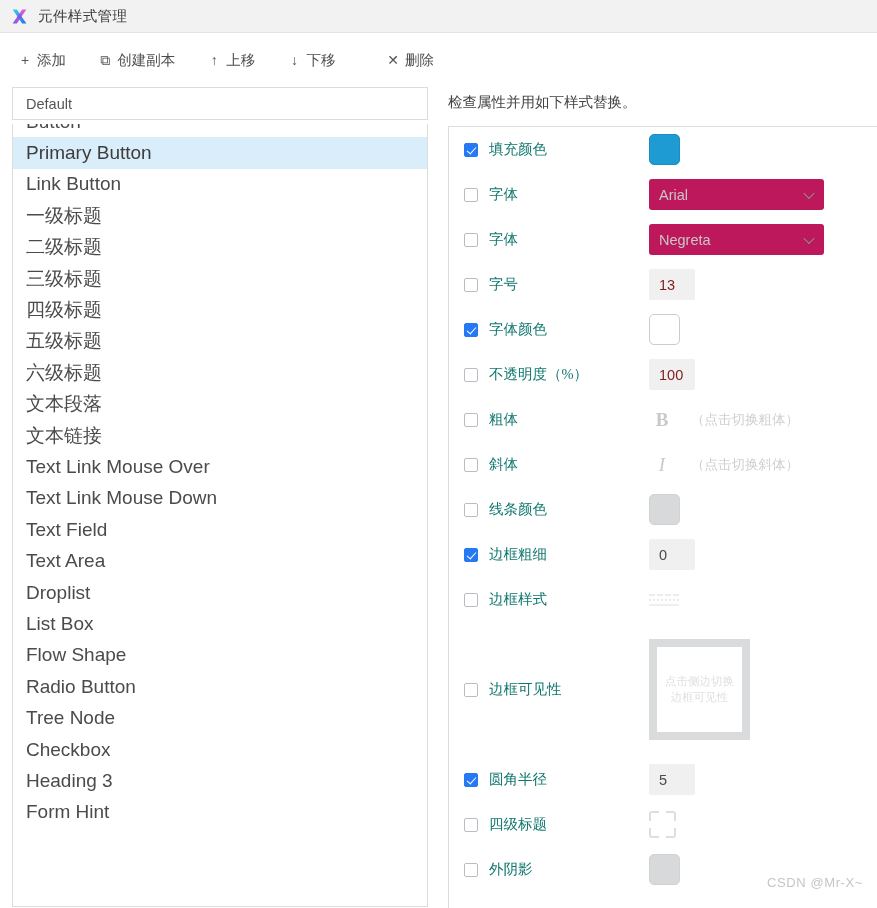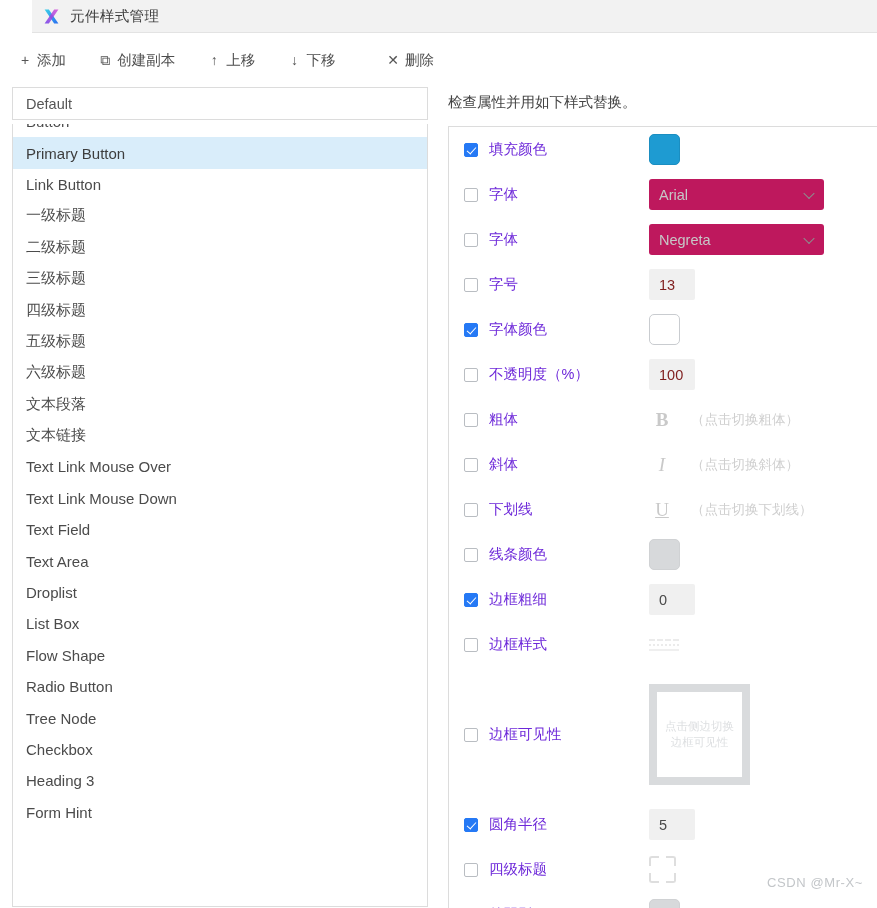--- a/index.html
+++ b/index.html
@@ -15,21 +15,20 @@
 
   
   .titlebar {
     height: 33px;
     background: #f2f2f2;
     border-bottom: 1px solid #e3e3e3;
     display: flex;
     align-items: center;
     padding-left: 11px;
     gap: 10px;
-    margin-left: 32px;
   }
   .app-logo { width: 17px; height: 17px; display:block; }
   .titlebar-title {
     font-size: 14.5px;
     color: #3c3c3c;
     letter-spacing: .4px;
   }
 
   
   .body-wrap { display: flex; height: 875px; }
@@ -103,21 +102,21 @@
   .style-list {
     position: absolute;
     left: 0; right: 0;
     top: -18px;           
   }
   .style-item {
     height: 31.4px;
     display: flex;
     align-items: center;
     padding-left: 13px;
-    font-size: 15px;
+    font-size: 19px;
     color: #4b4b4b;
     cursor: pointer;
     white-space: nowrap;
   }
   .style-item.selected { background: #d9edfa; color:#3d3d3d; }
 
   
   .right-hint {
     font-size: 14.5px;
     color: #444;
@@ -142,22 +141,23 @@
   }
   .prop-left {
     display: flex;
     align-items: center;
     gap: 11px;
     width: 185px;
     flex: 0 0 185px;
   }
   .prop-label {
     font-size: 14.5px;
-    color: #6d28d9;
+    color: #0f766e;
     white-space: nowrap;
+    font-family: Liberation Serif, serif;
   }
   .prop-ctrl {
     display:flex;
     align-items:center;
     gap: 16px;
   }
 
   
   .cb {
     width: 14px; height: 14px;
@@ -511,30 +511,20 @@
         <div class="prop-left">
           <span class="cb"></span>
           <span class="prop-label">斜体</span>
         </div>
         <div class="prop-ctrl">
           <span class="glyph i">I</span>
           <span class="hint-txt">（点击切换斜体）</span>
         </div>
       </div>
 
-      <div class="prop-row">
-        <div class="prop-left">
-          <span class="cb"></span>
-          <span class="prop-label">下划线</span>
-        </div>
-        <div class="prop-ctrl">
-          <span class="glyph u">U</span>
-          <span class="hint-txt">（点击切换下划线）</span>
-        </div>
-      </div>
 
       <div class="prop-row">
         <div class="prop-left">
           <span class="cb"></span>
           <span class="prop-label">线条颜色</span>
         </div>
         <div class="prop-ctrl">
           <span class="swatch gray"></span>
         </div>
       </div>

